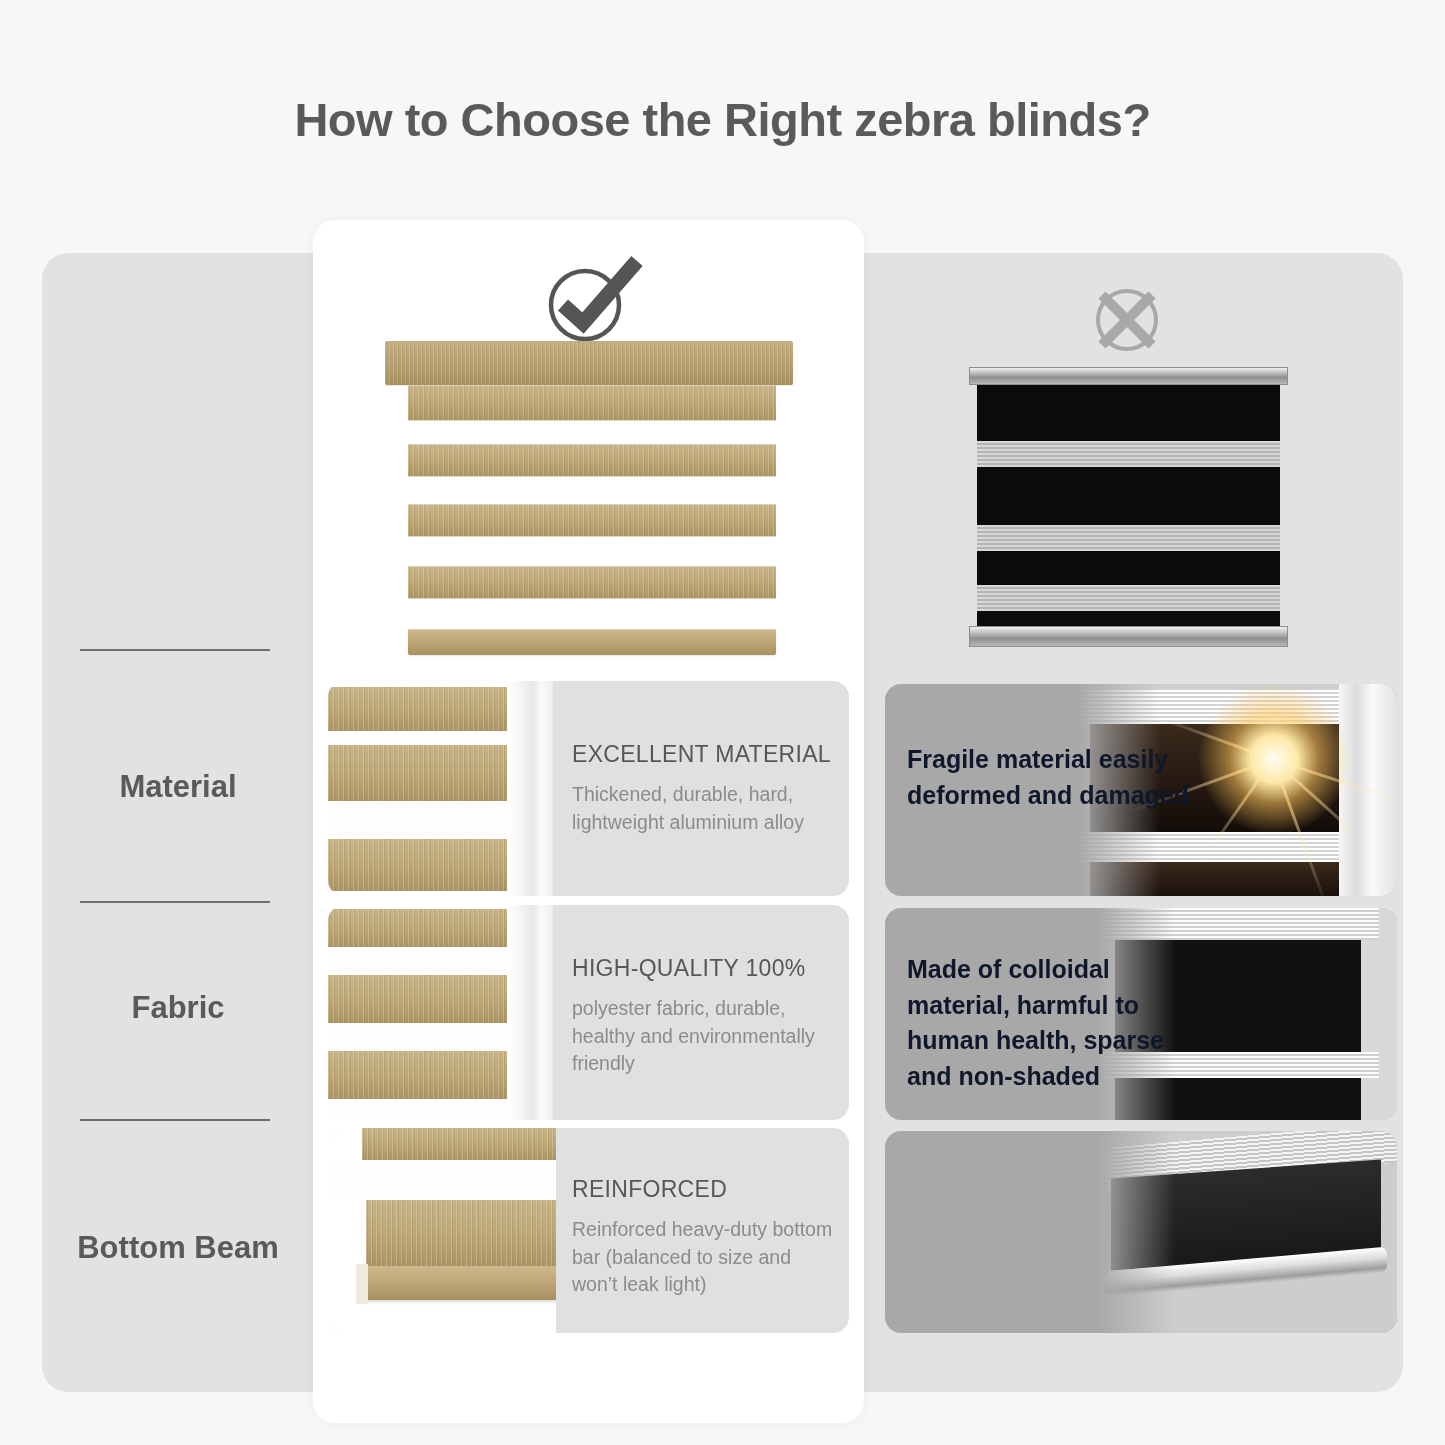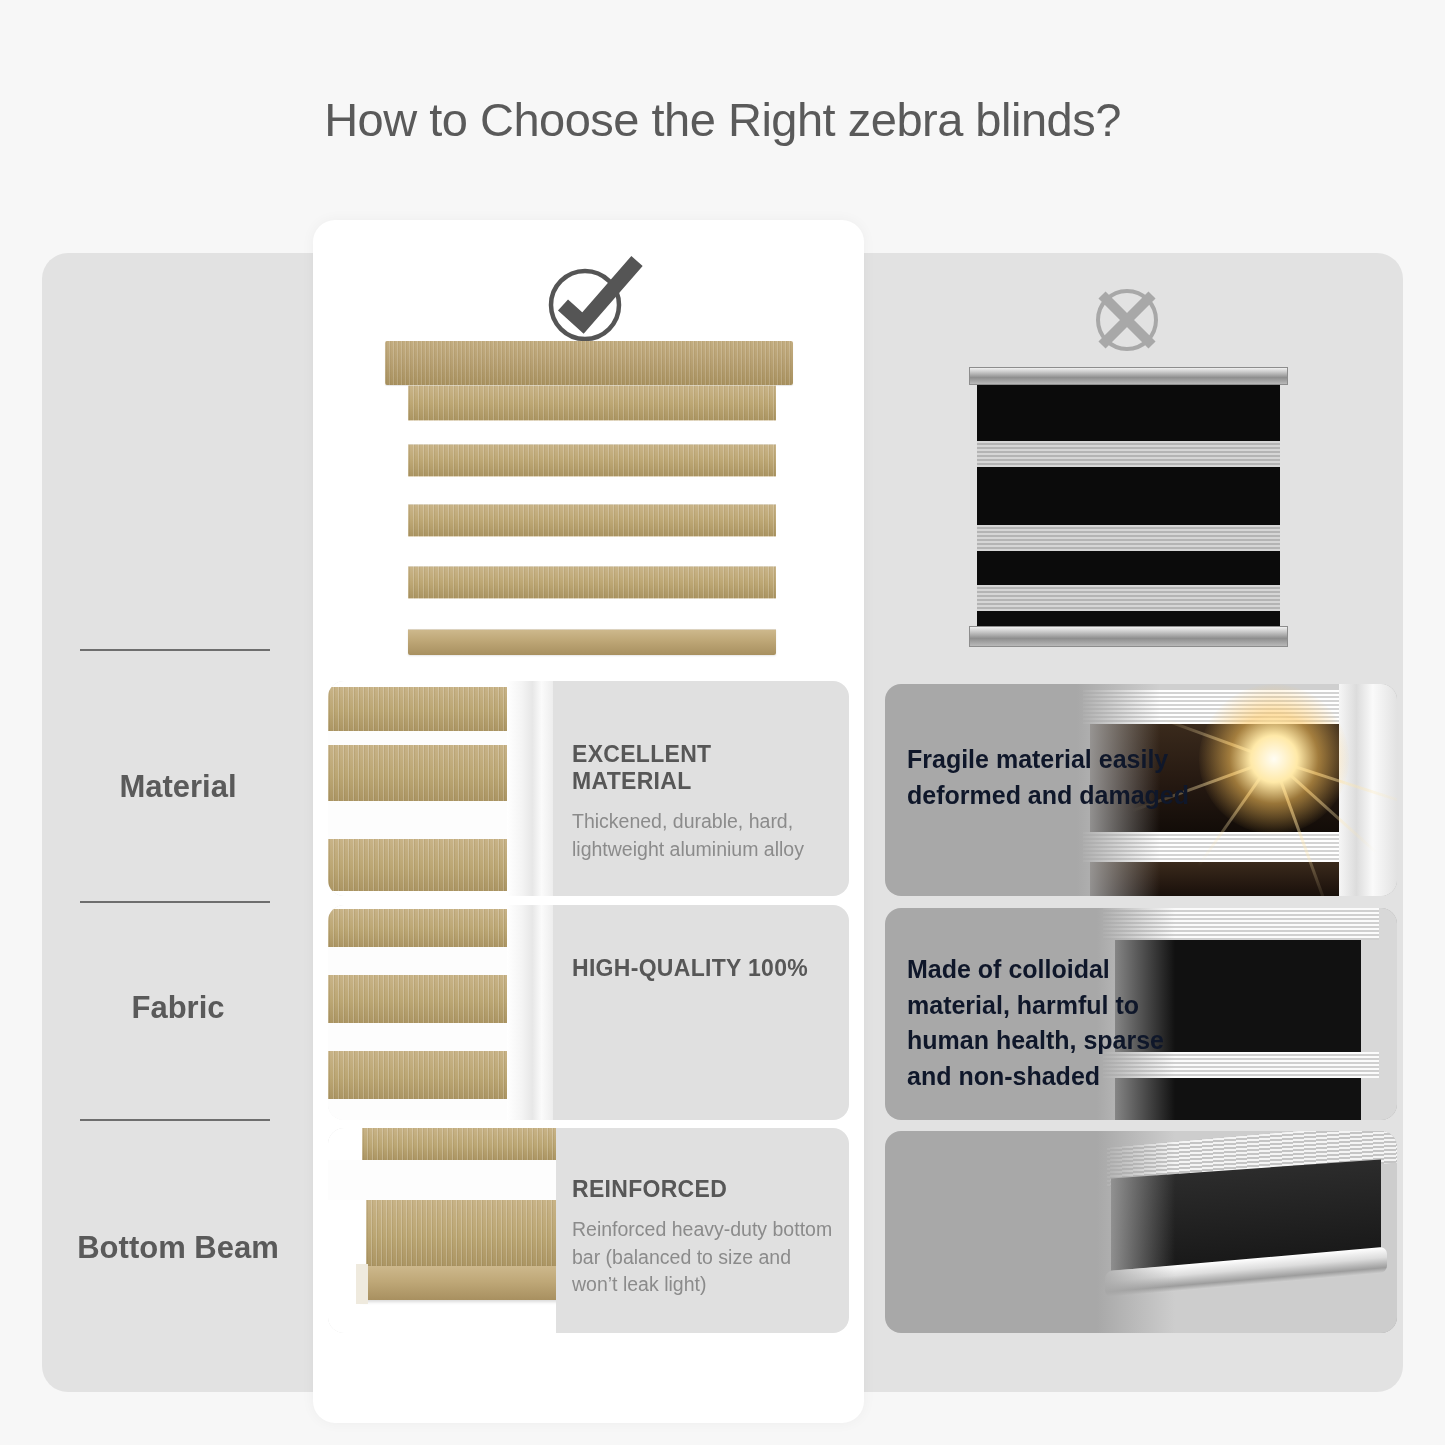--- a/index.html
+++ b/index.html
@@ -8,21 +8,21 @@
     background: #f7f7f7;
     font-family: "Liberation Sans", sans-serif;
     overflow: hidden;
   }
   .page { position: relative; width: 1445px; height: 1445px; background: #f7f7f7; }
 
   
   .title {
     position: absolute; top: 92px; left: 0; width: 1445px;
     text-align: center;
-    font-size: 47px; font-weight: normal; letter-spacing: -0.5px;
+    font-size: 47px; font-weight: bold; letter-spacing: -0.5px;
     color: #5a5a5a;
   }
 
   
   .backing {
     position: absolute; left: 42px; top: 253px;
     width: 1361px; height: 1139px;
     background: #e2e2e2; border-radius: 26px;
   }
 
@@ -106,21 +106,21 @@
 
   
   .row-card {
     position: absolute; border-radius: 16px; overflow: hidden;
   }
   .row-card.good { background: #e0e0e0; }
   .row-card.bad  { background: #a8a8a8; }
 
   .rc-text { position: absolute; }
   .rc-head {
-    font-size: 23px; font-weight: bold; color: #575757; letter-spacing: .3px;
+    font-size: 23px; font-weight: normal; color: #575757; letter-spacing: .3px;
     margin-bottom: 13px;
   }
   .rc-body { font-size: 19.5px; color: #8b8b8b; line-height: 1.42; }
   .rc-bad-text {
     font-size: 25px; font-weight: bold; color: #0f172a; line-height: 1.42;
   }
 
   
   .photo-good {
     position: absolute; left: 0; top: 0; height: 100%; overflow: hidden;
@@ -303,20 +303,21 @@
       <div class="pg-slat" style="top:4px;height:38px;"></div>
       <div class="pg-gap" style="top:42px;height:28px;"></div>
       <div class="pg-slat" style="top:70px;height:48px;"></div>
       <div class="pg-gap" style="top:118px;height:28px;"></div>
       <div class="pg-slat" style="top:146px;height:48px;"></div>
       <div class="pg-gap" style="top:194px;height:21px;"></div>
       <div class="pg-frame"></div>
     </div>
     <div class="rc-text" style="left:244px;top:50px;width:268px;">
       <div class="rc-head">HIGH-QUALITY 100%</div>
+      <div class="rc-body">polyester fabric, durable, healthy and environmentally friendly</div>
     </div>
   </div>
 
   <div class="row-card good" style="left:328px;top:1128px;width:521px;height:205px;">
     <div class="photo-good" style="width:228px;">
       <div class="pg-slat" style="top:0px;height:32px;left:34px;width:88%;"></div>
       <div class="pg-gap" style="top:32px;height:40px;"></div>
       <div class="pg-slat" style="top:72px;height:66px;left:38px;width:86%;"></div>
       <div class="pg-slat" style="top:138px;height:34px;left:32px;width:88%;
            background:linear-gradient(180deg,#cdb88c 0%,#bfa878 45%,#a89060 100%);

